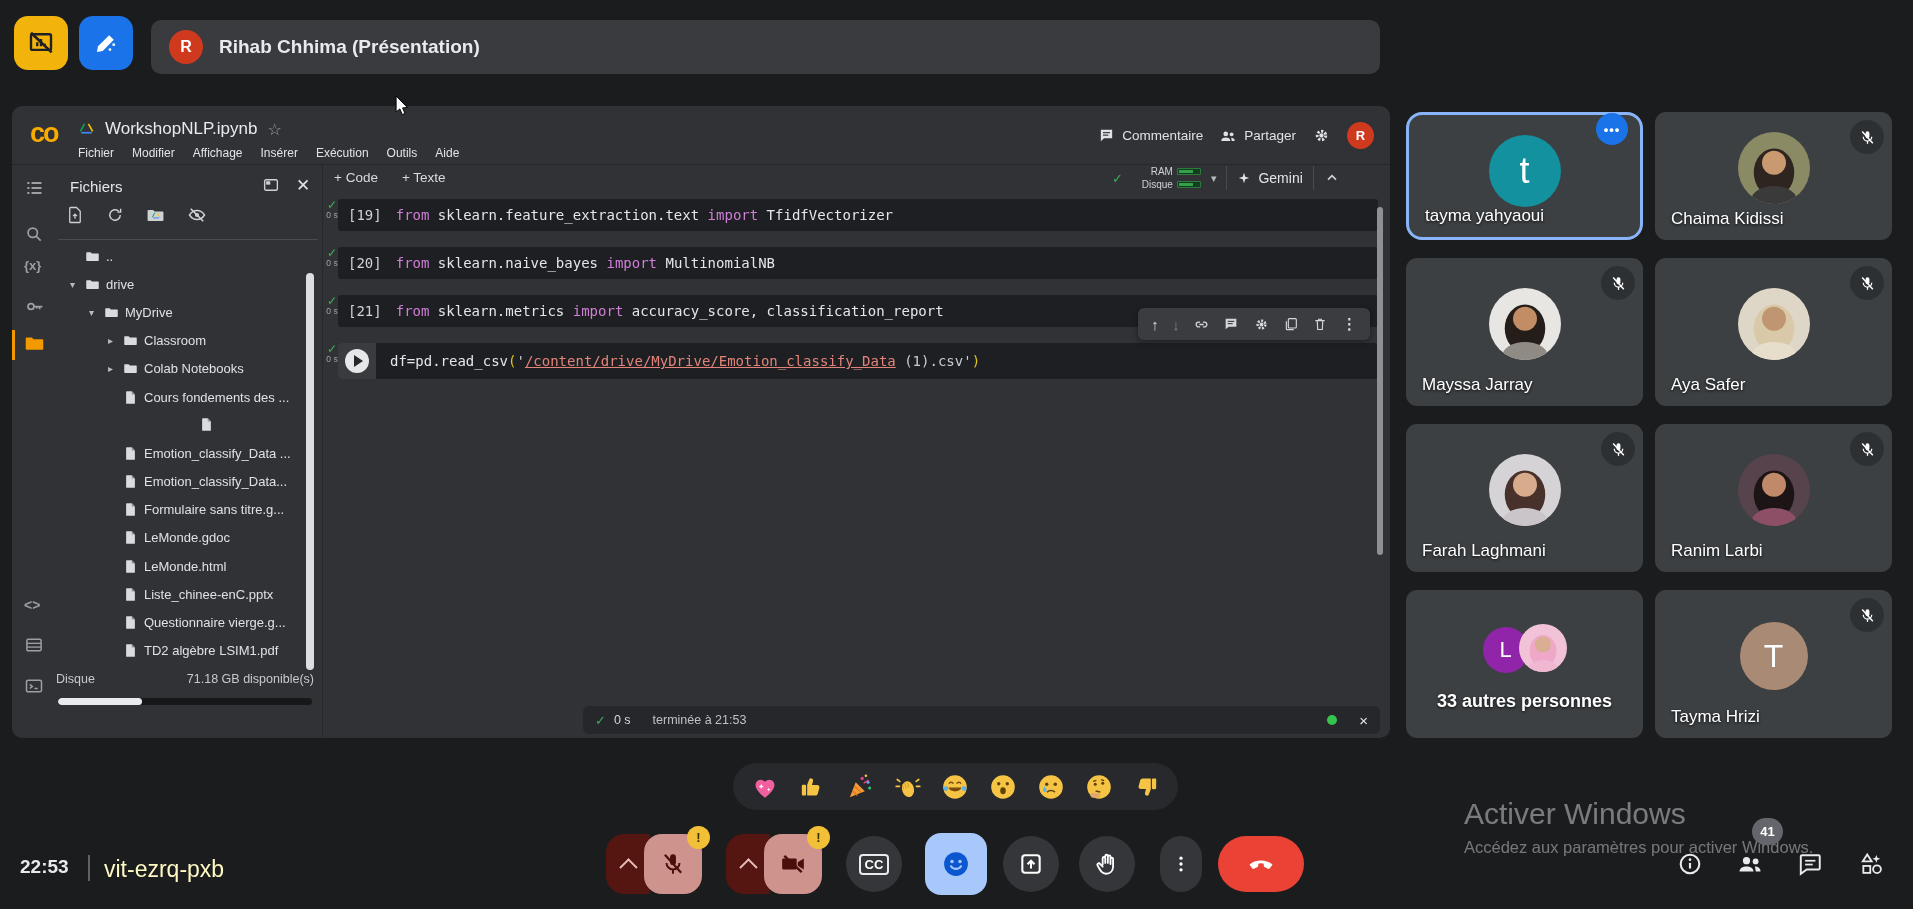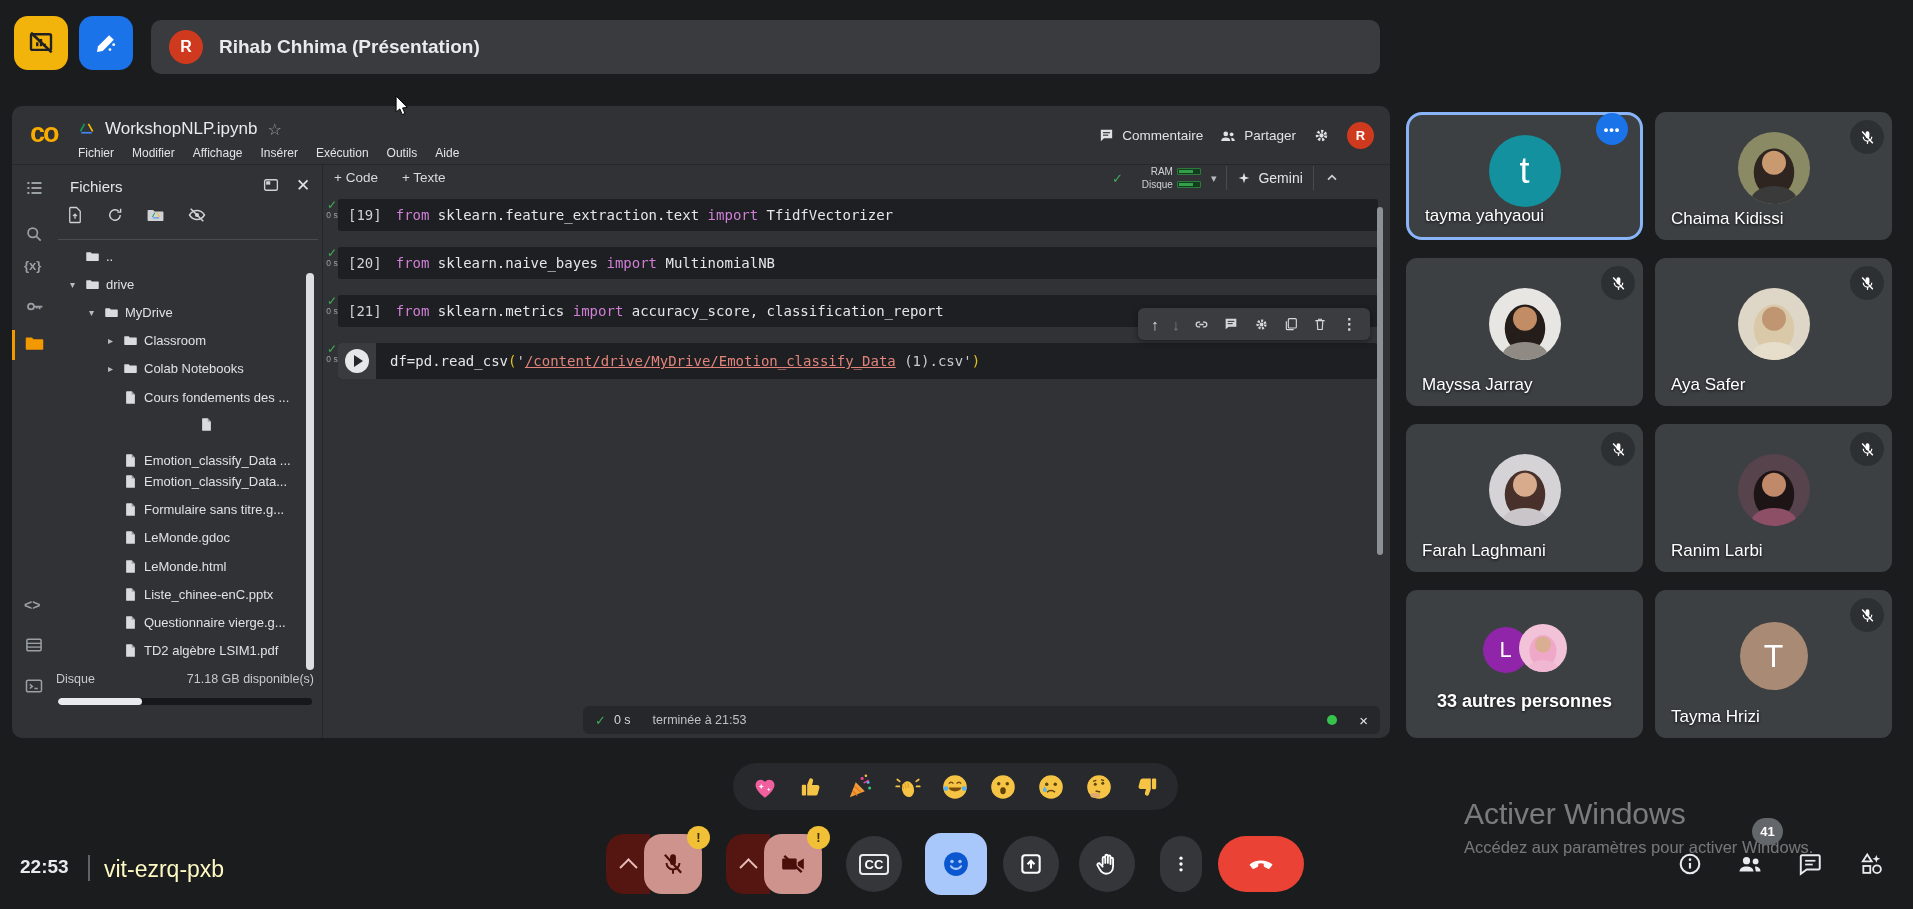--- a/index.html
+++ b/index.html
@@ -442,21 +442,21 @@
           </svg>
           <span class="tree-label">Cours fondements des ...</span>
         </div>
         <div class="tree-row" style="padding-left: 48px; flex-direction: column;">
           <span class="tree-caret"></span>
           <svg class="ic" width="15" height="15" style="color:#d9dbde;flex:none">
             <use href="#i-file"></use>
           </svg>
           <span class="tree-label">Document sans titre.g...</span>
         </div>
-        <div class="tree-row" style="padding-left: 48px; align-items: flex-end;">
+        <div class="tree-row" style="padding-left: 48px;">
           <span class="tree-caret"></span>
           <svg class="ic" width="15" height="15" style="color:#d9dbde;flex:none">
             <use href="#i-file"></use>
           </svg>
           <span class="tree-label">Emotion_classify_Data ...</span>
         </div>
         <div class="tree-row" style="padding-left: 48px;">
           <span class="tree-caret"></span>
           <svg class="ic" width="15" height="15" style="color:#d9dbde;flex:none">
             <use href="#i-file"></use>

